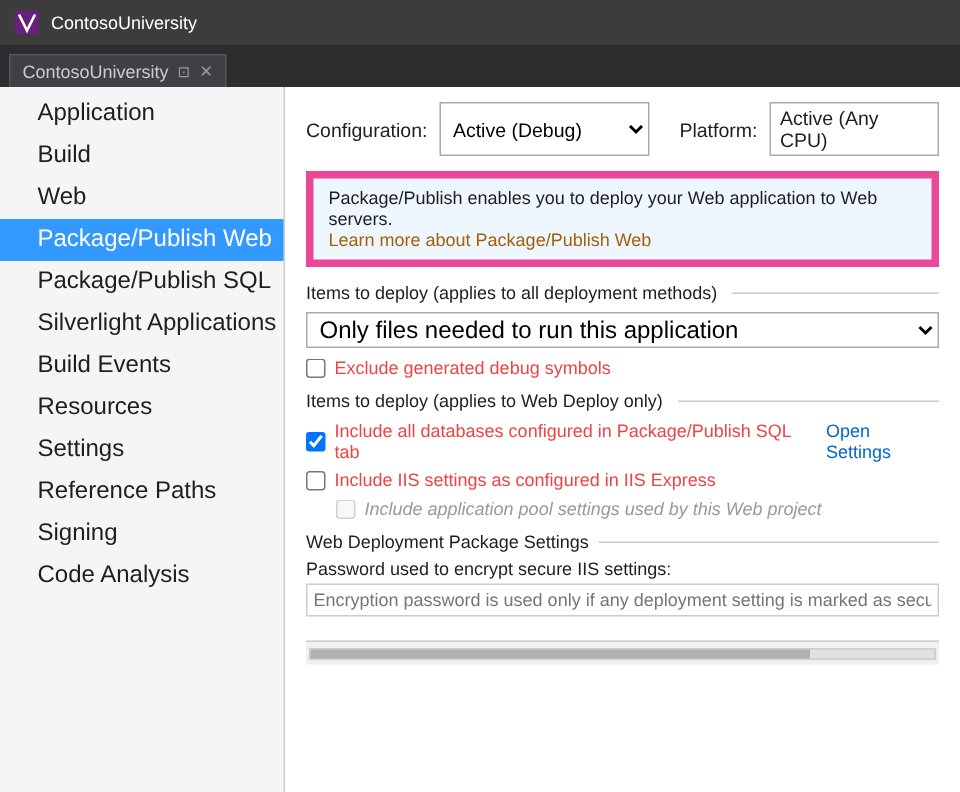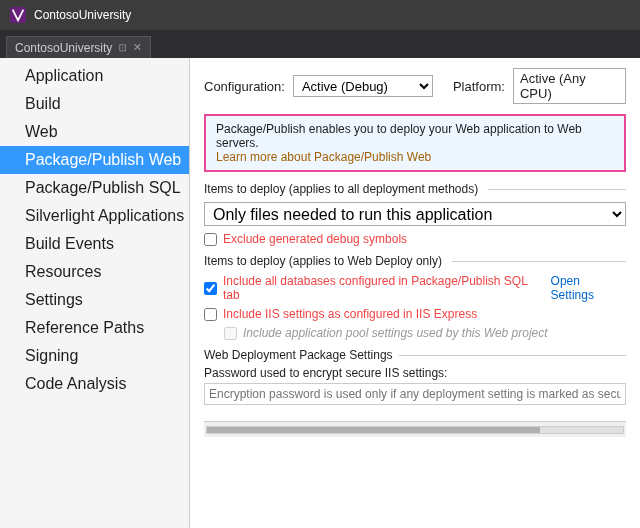--- a/index.html
+++ b/index.html
@@ -105,21 +105,21 @@
       display: flex;
       align-items: center;
       gap: 8px;
       margin-bottom: 10px;
     }
     .config-label {
       font-size: 13px;
       color: #1e1e1e;
     }
     .config-select {
-      height: 22px;
+      height: 36px;
       font-size: 13px;
       border: 1px solid #aaa;
       background: #fff;
       padding: 0 4px;
       min-width: 140px;
     }
     .platform-label {
       margin-left: 12px;
     }
     .platform-value {
@@ -127,21 +127,21 @@
       color: #1e1e1e;
       border: 1px solid #aaa;
       background: #fff;
       padding: 2px 6px;
       min-width: 100px;
       display: inline-block;
     }
 
     
     .info-box {
-      border: 2px solid #ec4899;
+      border: 5px solid #ec4899;
       background: #eef6ff;
       padding: 6px 10px;
       margin-bottom: 10px;
       font-size: 12px;
       color: #1e1e1e;
     }
     .info-box a {
       color: #a16207;
       text-decoration: none;
     }

